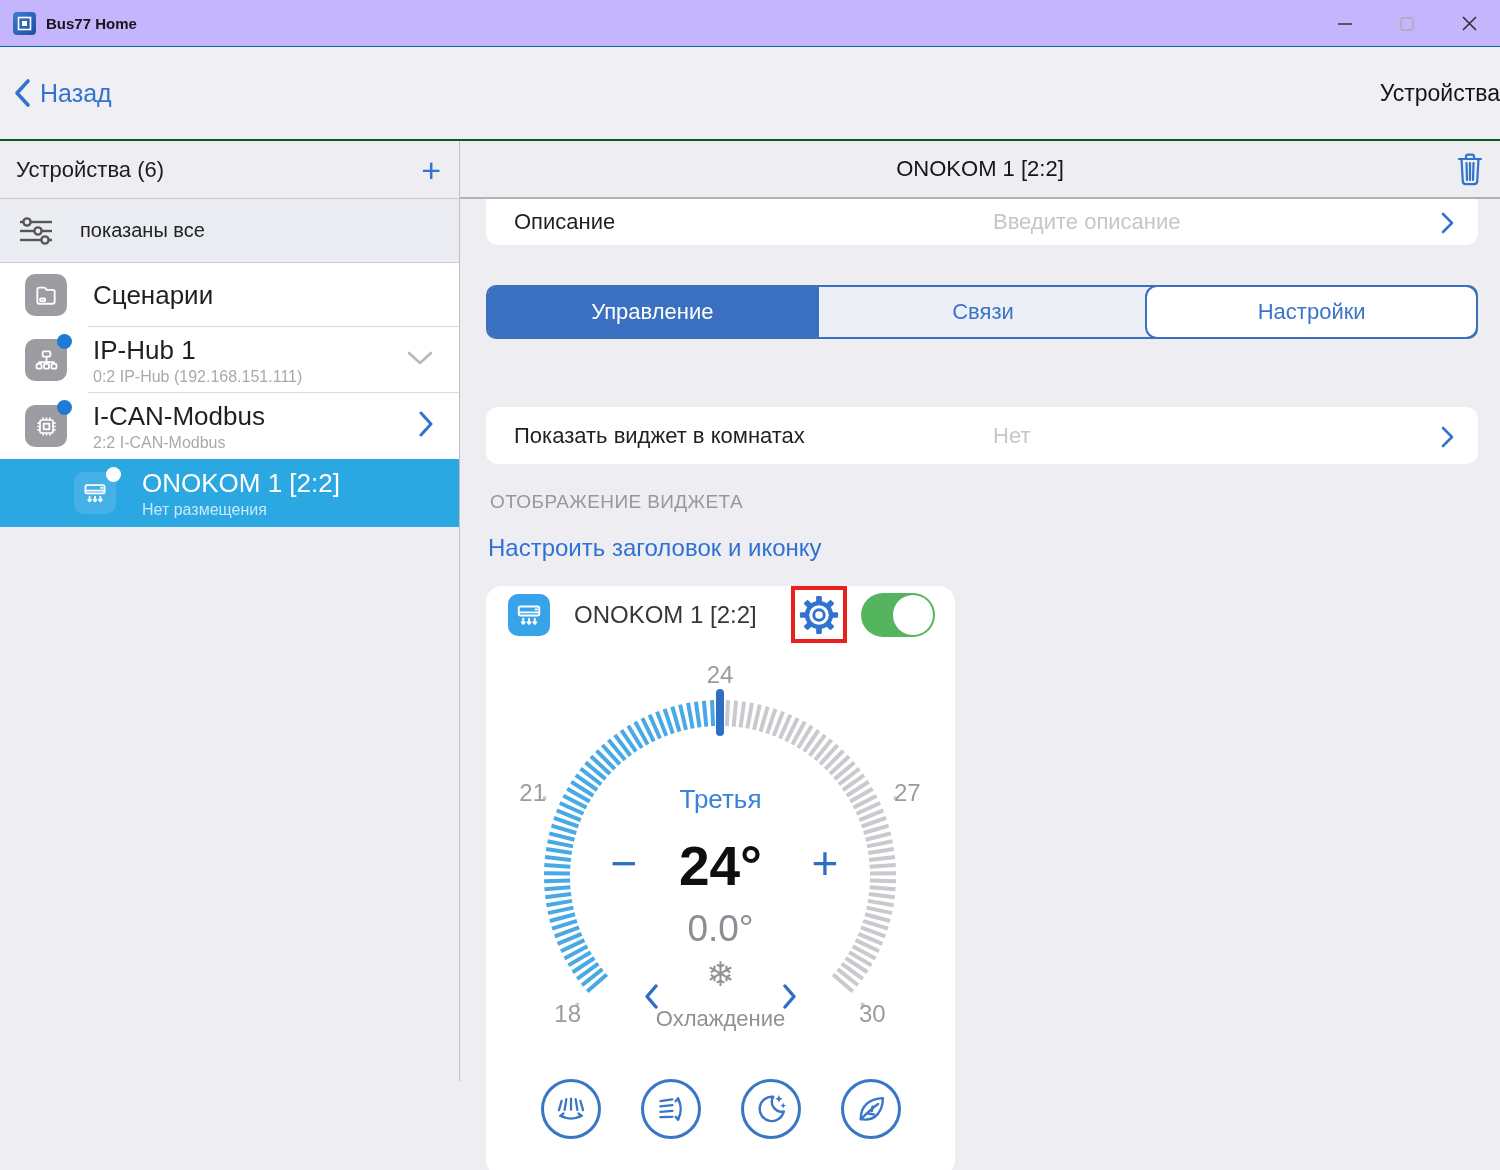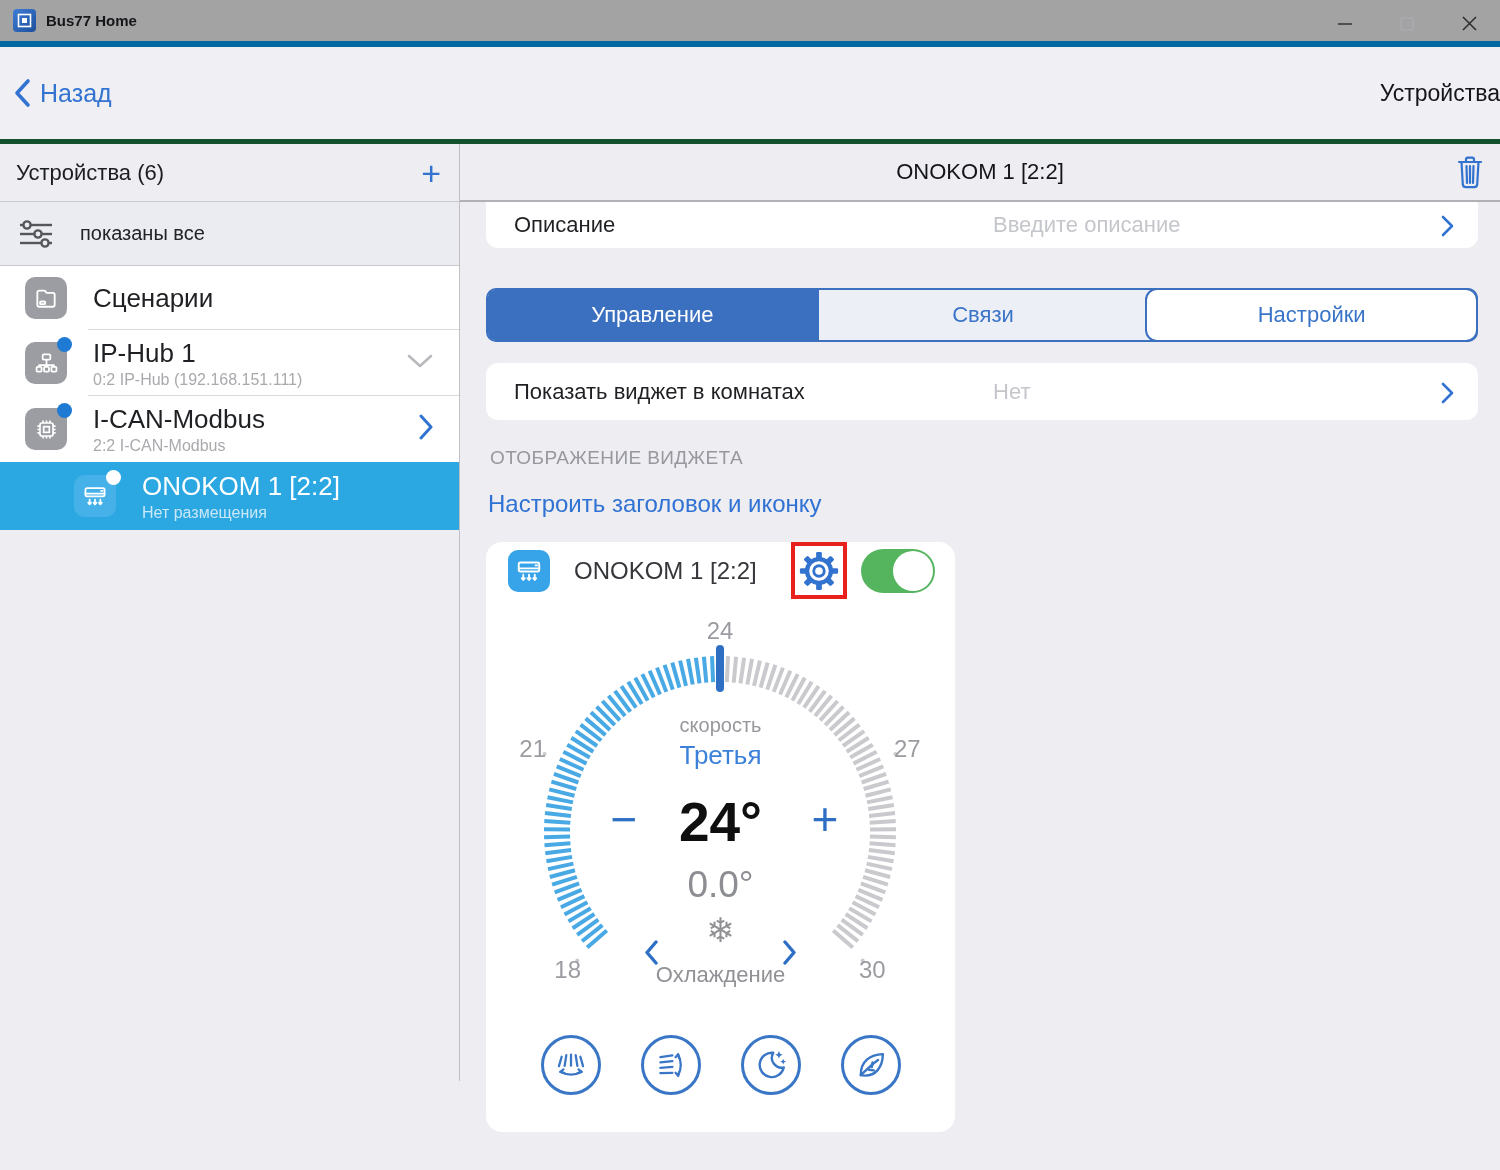--- a/index.html
+++ b/index.html
@@ -1,32 +1,32 @@
 <!DOCTYPE html>
 <html><head>
 <meta charset="utf-8">
 <style>
   *{box-sizing:border-box;margin:0;padding:0}
   html,body{width:1500px;height:1170px;overflow:hidden}
   body{font-family:"Liberation Sans",sans-serif;background:#ededf2;color:#1f2023;-webkit-font-smoothing:antialiased}
 
   
-  .titlebar{height:47px;background:#a3a3a3;border-bottom:6px solid #0369a1;display:flex;align-items:center;position:relative}
+  .titlebar{height:47px;background:#c4b5fd;border-bottom:1px solid #0369a1;display:flex;align-items:center;position:relative}
   .app-icon{width:23px;height:23px;margin-left:13px;border-radius:4px;background:linear-gradient(135deg,#3f7cd6,#1c4f9c);display:flex;align-items:center;justify-content:center}
   .app-title{margin-left:10px;font-size:15px;font-weight:600;color:#15161a}
   .win-controls{position:absolute;right:0;top:0;height:47px;display:flex}
   .win-btn{width:62px;height:47px;display:flex;align-items:center;justify-content:center}
 
   
   .nav{height:92px;background:#efeff4;position:relative;display:flex;align-items:center}
   .back-link{display:flex;align-items:center;gap:9px;margin-left:14px;color:#3273d1;font-size:25px;cursor:pointer}
   .nav-title{position:absolute;left:0;right:0;text-align:right;font-size:23px;color:#141518}
 
   
-  .content{display:flex;height:942px;border-top:5px solid #14532d}
+  .content{display:flex;height:942px;border-top:2px solid #14532d}
   .sidebar{width:460px;border-right:1px solid #bfbfc4;background:#ededf2;display:flex;flex-direction:column}
   .main{flex:1;background:#ededf2}
 
   
   .sb-header{height:58px;display:flex;align-items:center;padding:0 18px 0 16px;border-bottom:1px solid #c9c9ce}
   .sb-title{font-size:22px;color:#1c1d20}
   .sb-add{margin-left:auto;font-size:34px;color:#3273d1;font-weight:400;line-height:1;cursor:pointer}
   .sb-filter{height:64px;background:#ebecf1;border-bottom:1px solid #c9c9ce;display:flex;align-items:center;padding-left:18px;cursor:pointer}
   .sb-filter-label{margin-left:26px;font-size:20px;color:#222327}
   .sb-list{background:#fff}
@@ -51,21 +51,21 @@
   .main-header{height:58px;position:relative;display:flex;align-items:center;justify-content:center;border-bottom:2px solid #b0b0b5}
   .main-title{font-size:22px;color:#141518}
   .trash-btn{position:absolute;right:15px;top:11px;cursor:pointer}
   .main-scroll{padding:0 22px 0 26px}
 
   .card{background:#fff;position:relative}
   .desc-card{height:46px;border-radius:0 0 12px 12px}
   .row-label{position:absolute;left:28px;top:0;line-height:46px;font-size:22px;color:#1f2023}
   .row-value{position:absolute;left:507px;top:0;line-height:46px;font-size:22px;color:#c5c6cb}
   .row-chevron{position:absolute;right:24px;top:13px}
-  .widget-row{height:57px;border-radius:12px;margin-top:21px}
+  .widget-row{height:57px;border-radius:12px;margin-top:68px}
   .widget-row .row-label,.widget-row .row-value{line-height:57px}
   .widget-row .row-chevron{top:19px}
 
   .segmented{margin-top:40px;height:54px;display:flex;border:2px solid #3a70bf;border-radius:10px;background:#edeff6}
   .seg{flex:1;display:flex;align-items:center;justify-content:center;font-size:22px;color:#3a74c8;cursor:pointer}
   .seg.active{background:#3a70bf;color:#fff;border-radius:7px 0 0 7px}
   .seg.mid{border-left:2px solid #3a70bf}
   .seg.outlined{background:#fff;border:2px solid #3a70bf;border-radius:12px;margin:-2px;z-index:1}
 
   .section-label{margin:27px 0 0 4px;font-size:19px;color:#97989e;letter-spacing:.4px}
@@ -429,21 +429,20 @@
             <text x="81.7" y="357.2" text-anchor="middle" dominant-baseline="central" font-size="24" fill="#9b9ca1" font-family="&quot;Liberation Sans&quot;, sans-serif">18</text>
             <circle cx="58.6" cy="141.9" r="2" fill="#c9c9ce"></circle>
             <text x="46.7" y="136.6" text-anchor="middle" dominant-baseline="central" font-size="24" fill="#9b9ca1" font-family="&quot;Liberation Sans&quot;, sans-serif">21</text>
             <text x="234.0" y="18.0" text-anchor="middle" dominant-baseline="central" font-size="24" fill="#9b9ca1" font-family="&quot;Liberation Sans&quot;, sans-serif">24</text>
             <circle cx="409.4" cy="141.9" r="2" fill="#c9c9ce"></circle>
             <text x="421.3" y="136.6" text-anchor="middle" dominant-baseline="central" font-size="24" fill="#9b9ca1" font-family="&quot;Liberation Sans&quot;, sans-serif">27</text>
             <circle cx="376.7" cy="348.5" r="2" fill="#c9c9ce"></circle>
             <text x="386.3" y="357.2" text-anchor="middle" dominant-baseline="central" font-size="24" fill="#9b9ca1" font-family="&quot;Liberation Sans&quot;, sans-serif">30</text>
           </svg>
 
-        <div class="ov speed-label">скорость</div>
         <div class="ov speed-value">Третья</div>
 
         <div class="stepper minus-btn">−</div>
         <div class="ov setpoint">24°</div>
         <div class="stepper plus-btn">+</div>
 
         <div class="ov current-temp">0.0°</div>
 
         <div class="ov mode-icon">❄</div>
         <span class="mode-chevron mode-prev">

